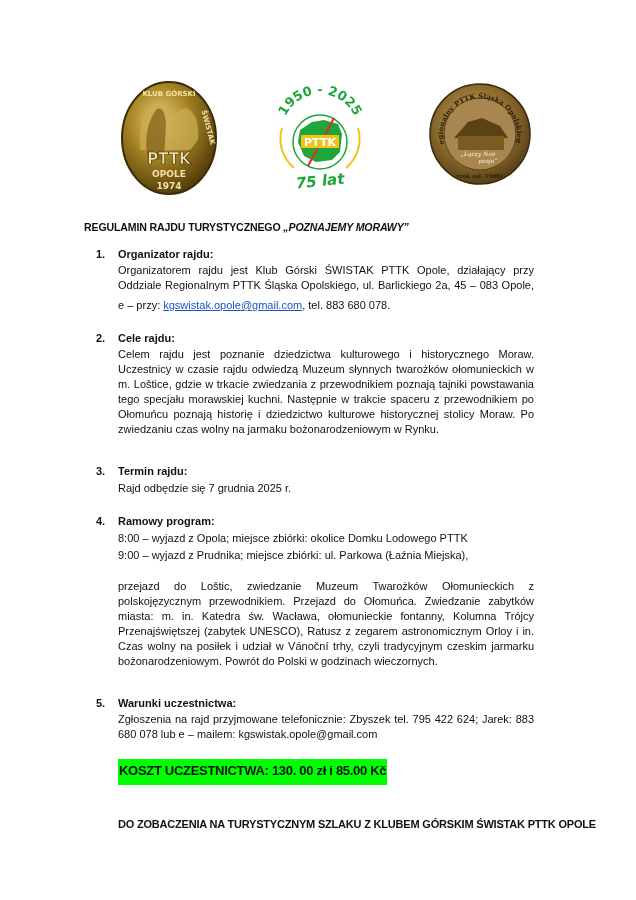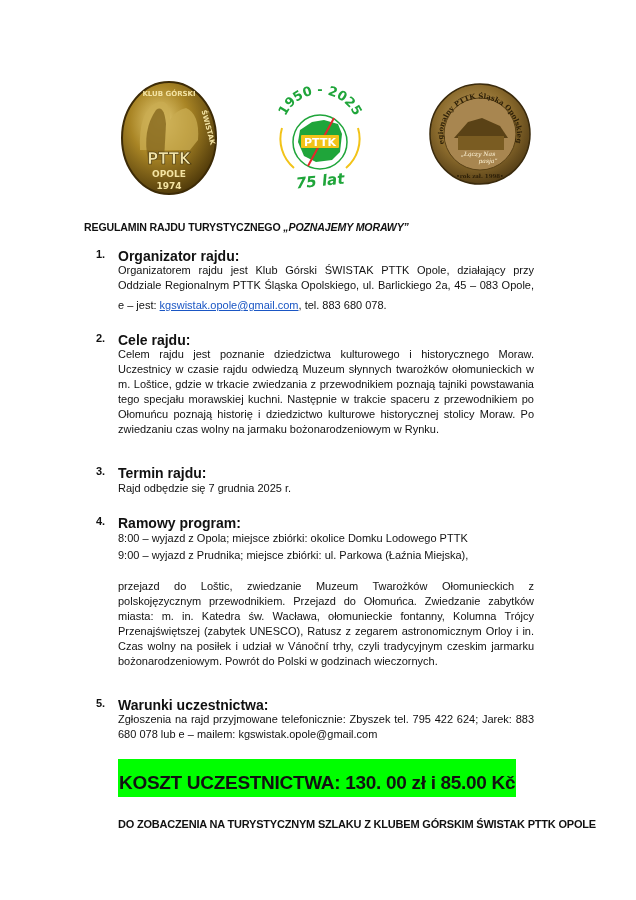--- a/index.html
+++ b/index.html
@@ -10,27 +10,27 @@
   .logo { position: absolute; }
   .logo-left { left: 120px; top: 2px; width: 98px; height: 116px; }
   .logo-mid { left: 268px; top: 2px; width: 104px; height: 112px; }
   .logo-right { left: 428px; top: 4px; width: 104px; height: 104px; }
 
   .doc { position: absolute; left: 0; top: 0; width: 636px; }
   .title { position: absolute; left: 84px; top: 221px; font-size: 10.6px; font-weight: bold; letter-spacing: -0.15px; }
   .title .quote { font-style: italic; }
 
   .sec-num { position: absolute; left: 96px; font-size: 11px; font-weight: bold; }
-  .sec-head { position: absolute; left: 118px; font-size: 14px; font-weight: bold; }
+  .sec-head { position: absolute; left: 118px; font-size: 11px; font-weight: bold; }
   .para { position: absolute; left: 118px; width: 416px; font-size: 11px; line-height: 15px; text-align: justify; }
   .line { position: absolute; left: 118px; font-size: 11px; line-height: 17px; white-space: nowrap; }
   .para.justify-last { text-align-last: justify; }
   a.email-link { color: #1a56c4; text-decoration: underline; }
 
-  .cost { position: absolute; left: 118px; top: 759px; background: #00ff00; font-size: 19px; font-weight: bold; padding: 12px 1px 2px 1px; line-height: 24px; letter-spacing: -0.3px; }
+  .cost { position: absolute; left: 118px; top: 759px; background: #00ff00; font-size: 13px; font-weight: bold; padding: 0 1px 2px 1px; line-height: 24px; letter-spacing: -0.3px; }
   .farewell { position: absolute; left: 118px; top: 818px; font-size: 11px; font-weight: bold; letter-spacing: -0.2px; white-space: nowrap; }
 </style>
 </head>
 <body>
 
 <div class="logos">
 
   <svg class="logo logo-left" viewBox="0 0 98 116">
     <defs>
       <radialGradient id="gold" cx="40%" cy="35%" r="70%">
@@ -90,21 +90,21 @@
 
 <div class="doc">
   <div class="title">
     <span>REGULAMIN RAJDU TURYSTYCZNEGO </span><span class="quote">„POZNAJEMY MORAWY”</span>
   </div>
 
   <span class="sec-num" style="top:248px">1.</span>
   <span class="sec-head" style="top:248px">Organizator rajdu:</span>
   <div class="para justify-last" style="top:263px">Organizatorem rajdu jest Klub Górski ŚWISTAK PTTK Opole, działający przy Oddziale Regionalnym PTTK Śląska Opolskiego, ul. Barlickiego 2a, 45 – 083 Opole,</div>
   <div class="line" style="top:297px">
-    <span>e – jest: </span><a class="email-link" href="#">kgswistak.opole@gmail.com</a><span>, tel. 883 680 078.</span>
+    <span>e – przy: </span><a class="email-link" href="#">kgswistak.opole@gmail.com</a><span>, tel. 883 680 078.</span>
   </div>
 
   <span class="sec-num" style="top:332px">2.</span>
   <span class="sec-head" style="top:332px">Cele rajdu:</span>
   <div class="para" style="top:347px">Celem rajdu jest poznanie dziedzictwa kulturowego i historycznego Moraw. Uczestnicy w czasie rajdu odwiedzą Muzeum słynnych twarożków ołomunieckich w m. Loštice, gdzie w trkacie zwiedzania z przewodnikiem poznają tajniki powstawania tego specjału morawskiej kuchni. Następnie w trakcie spaceru z przewodnikiem po Ołomuńcu poznają historię i dziedzictwo kulturowe historycznej stolicy Moraw. Po zwiedzaniu czas wolny na jarmaku bożonarodzeniowym w Rynku.</div>
 
   <span class="sec-num" style="top:465px">3.</span>
   <span class="sec-head" style="top:465px">Termin rajdu:</span>
   <div class="line" style="top:480px">Rajd odbędzie się 7 grudnia 2025 r.</div>
 

